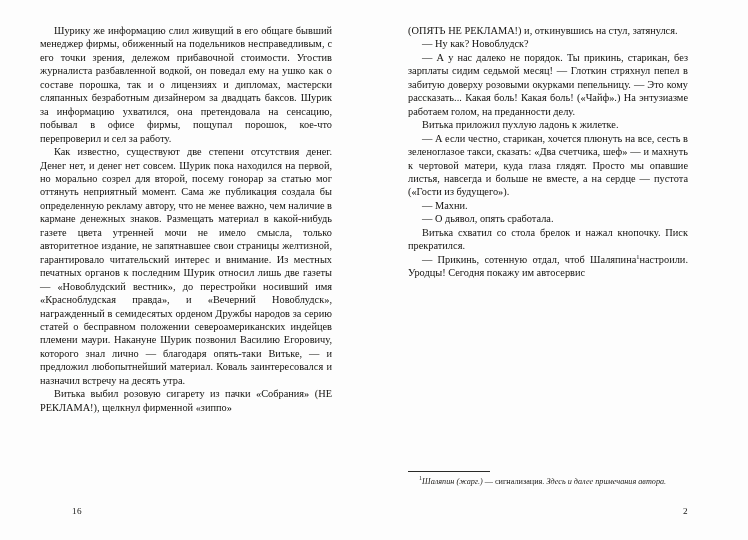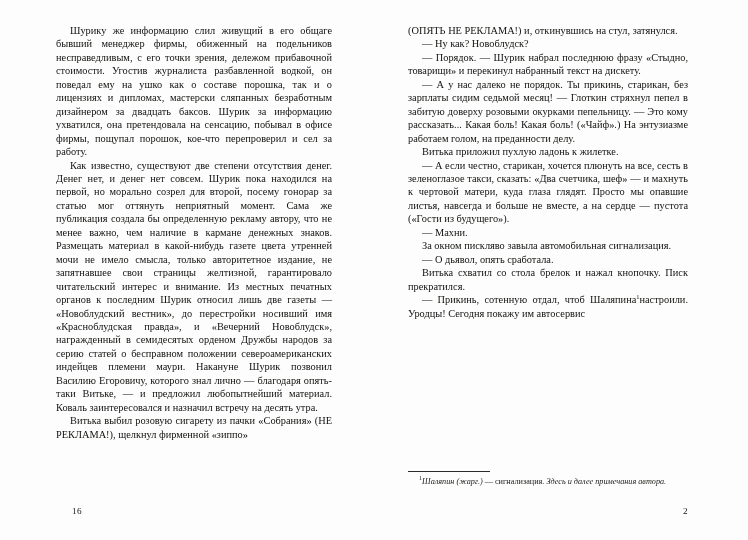--- a/index.html
+++ b/index.html
@@ -20,21 +20,21 @@
     background: #fdfdfd;
     display: flex;
   }
   .page {
     position: relative;
     height: 540px;
     box-sizing: border-box;
   }
   .page-left {
     width: 374px;
-    padding: 24px 42px 0 56px;
+    padding: 24px 42px 0 40px;
   }
   .page-right {
     width: 374px;
     padding: 24px 60px 0 34px;
   }
   .bodytext {
     font-size: 10.35px;
     line-height: 13.45px;
     text-align: justify;
     text-justify: inter-word;
@@ -118,26 +118,24 @@
     </div>
     <div class="folio folio-left">16</div>
   </div>
 
   <div class="gutter"></div>
 
   <div class="page page-right">
     <div class="bodytext">
       <p class="noindent">(ОПЯТЬ НЕ РЕКЛАМА!) и, откинувшись на стул, затянулся.</p>
       <p>— Ну как? Новоблудск?</p>
-      <p>— Порядок. — Шурик набрал последнюю фразу «Стыдно, товарищи» и перекинул набранный текст на дискету.</p>
       <p>— А у нас далеко не порядок. Ты прикинь, старикан, без зарплаты сидим седьмой месяц! — Глоткин стряхнул пепел в забитую доверху розовыми окурками пепельницу. — Это кому рассказать... Какая боль! Какая боль! («Чайф».) На энтузиазме работаем голом, на преданности делу.</p>
       <p>Витька приложил пухлую ладонь к жилетке.</p>
       <p>— А если честно, старикан, хочется плюнуть на все, сесть в зеленоглазое такси, сказать: «Два счетчика, шеф» — и махнуть к чертовой матери, куда глаза глядят. Просто мы опавшие листья, навсегда и больше не вместе, а на сердце — пустота («Гости из будущего»).</p>
       <p>— Махни.</p>
-      <p>За окном пискляво завыла автомобильная сигнализация.</p>
       <p>— О дьявол, опять сработала.</p>
       <p>Витька схватил со стола брелок и нажал кнопочку. Писк прекратился.</p>
       <p><span>— Прикинь, сотенную отдал, чтоб Шаляпина</span><sup class="note-ref">1</sup><span>настроили. Уродцы! Сегодня покажу им автосервис</span></p>
     </div>
 
     <div class="footnote-wrap">
       <div class="footnote-rule"></div>
       <div class="footnote">
         <p><span class="fn-marker">1</span><span class="fn-italic">Шаляпин (жарг.)</span><span> — </span><span>сигнализация.</span> <span class="fn-italic">Здесь и далее примечания автора.</span></p>
       </div>

